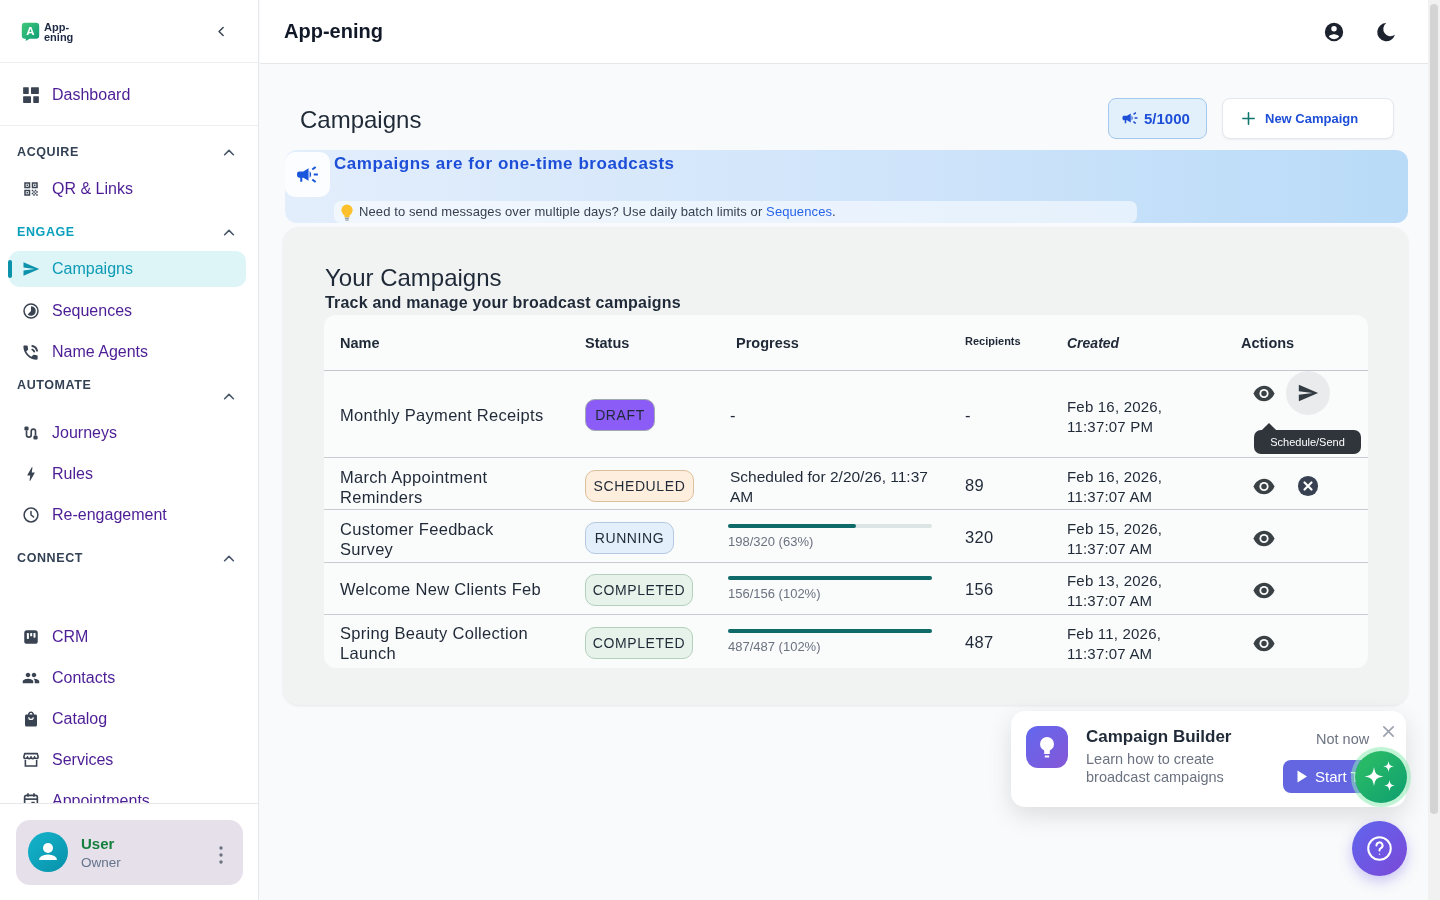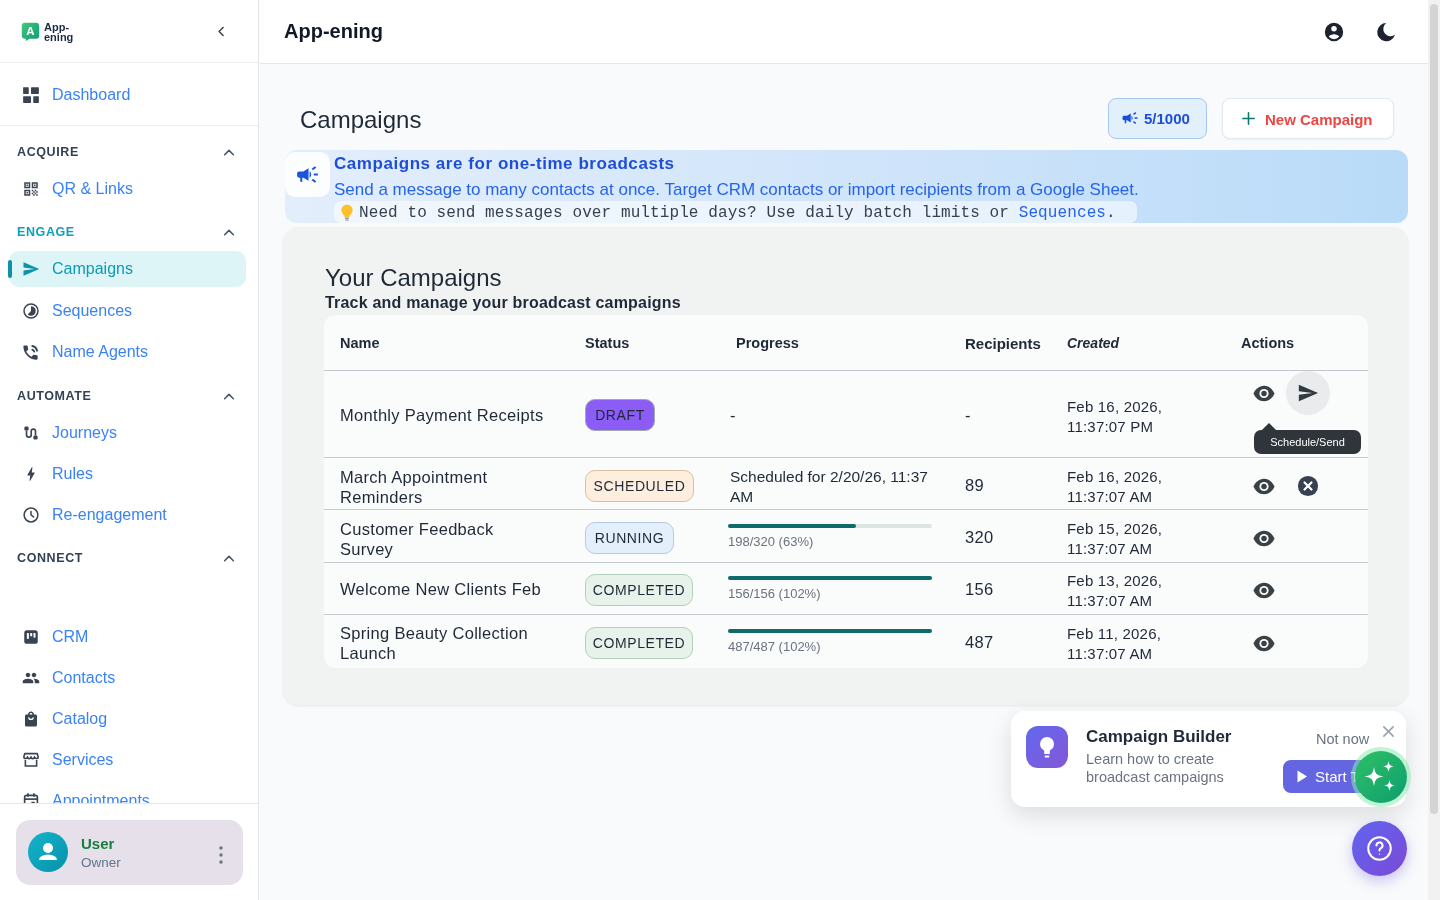--- a/index.html
+++ b/index.html
@@ -3,21 +3,21 @@
 <meta charset="utf-8">
 <style>
   * { margin:0; padding:0; box-sizing:border-box; }
   html,body { width:1440px; height:900px; overflow:hidden; font-family:"Liberation Sans",sans-serif; background:#f9fafb; }
   .abs { position:absolute; }
   
   #sidebar { position:absolute; left:0; top:0; width:259px; height:900px; background:#ffffff; border-right:1px solid #e5e7eb; }
   #sb-head { position:absolute; left:0; top:0; width:100%; height:63px; border-bottom:1px solid #eceef1; }
   .sb-item { position:absolute; left:0; width:259px; height:36px; display:flex; align-items:center; }
   .sb-item .ic { position:absolute; left:22px; width:18px; height:18px; }
-  .sb-item .lbl { position:absolute; left:52px; font-size:16px; color:#3b82f6; }
+  .sb-item .lbl { position:absolute; left:52px; font-size:16px; color:#4c1d95; }
   .sb-sec { position:absolute; left:17px; font-size:12.5px; font-weight:bold; letter-spacing:.6px; color:#334155; }
   .sb-chev { position:absolute; left:222px; width:14px; height:14px; }
   
   #topbar { position:absolute; left:260px; top:0; width:1180px; height:64px; background:#fff; border-bottom:1px solid #e5e7eb; }
   
   .badge { position:absolute; height:32px; border-radius:10px; font-size:14px; letter-spacing:.6px; color:#1f2937; display:flex; align-items:center; justify-content:center; border:1.5px solid; }
   
   .cell { position:absolute; font-size:16.5px; letter-spacing:.3px; color:#1f2937; }
   .created { position:absolute; font-size:15px; letter-spacing:.2px; color:#1f2937; line-height:20px; }
   .pbar { position:absolute; height:4px; border-radius:2px; background:#dde5e4; width:204px; }
@@ -93,21 +93,21 @@
 
   <div class="sb-item" style="top:334px">
     <svg class="ic" style="width:19px;height:19px;left:21px" viewBox="0 0 24 24" fill="#3a4352">
         <path d="M6.62 10.79c1.44 2.83 3.76 5.14 6.59 6.59l2.2-2.2c.27-.27.67-.36 1.02-.24 1.12.37 2.33.57 3.57.57.55 0 1 .45 1 1V20c0 .55-.45 1-1 1-9.39 0-17-7.61-17-17 0-.55.45-1 1-1h3.5c.55 0 1 .45 1 1 0 1.25.2 2.45.57 3.57.11.35.03.74-.25 1.02l-2.2 2.2z"></path>
         <path d="M14.3 3.8 a7.4 7.4 0 0 1 5.9 5.9" fill="none" stroke="#3a4352" stroke-width="2.5" stroke-linecap="round"></path>
         <path d="M14.3 8.4 a3.4 3.4 0 0 1 2.3 2.3" fill="none" stroke="#3a4352" stroke-width="2.5" stroke-linecap="round"></path>
       </svg>
     <span class="lbl">Name Agents</span>
   </div>
 
-  <div class="sb-sec" style="top:389px">AUTOMATE</div>
+  <div class="sb-sec" style="top:378px">AUTOMATE</div>
   <svg class="sb-chev" style="top:390px" viewBox="0 0 16 16">
       <path d="M3 10 L8 5 L13 10" fill="none" stroke="#475569" stroke-width="1.8" stroke-linecap="round" stroke-linejoin="round"></path>
     </svg>
 
   <div class="sb-item" style="top:415px">
     <svg class="ic" viewBox="0 0 24 24">
         <rect x="3.2" y="3.2" width="5.6" height="5.6" rx="1.8" fill="#3a4352"></rect>
         <path d="M6 8.8 V14.3 A3.15 3.15 0 0 0 12.3 14.3 V9.6 A2.85 2.85 0 0 1 18 9.6 V15.2" fill="none" stroke="#3a4352" stroke-width="2.2"></path>
         <rect x="15.2" y="15.2" width="5.6" height="5.6" rx="1.8" fill="#3a4352"></rect>
       </svg>
@@ -219,48 +219,47 @@
   <div class="abs" style="left:848px;top:34px;width:99px;height:41px;background:#e2f0fc;border:1px solid #a5c8ee;border-radius:8px;"></div>
   <svg class="abs" style="left:861px;top:45px" width="18" height="18" viewBox="0 0 24 24" fill="#1d4ed8">
       <path d="M18 11v2h4v-2h-4zm-2 6.61c.96.71 2.21 1.65 3.2 2.39.4-.53.8-1.07 1.2-1.6-.99-.74-2.24-1.68-3.2-2.4-.4.54-.8 1.08-1.2 1.61zM20.4 5.6c-.4-.53-.8-1.07-1.2-1.6-.99.74-2.24 1.68-3.2 2.4.4.53.8 1.07 1.2 1.6.96-.72 2.21-1.65 3.2-2.4zM4 9c-1.1 0-2 .9-2 2v2c0 1.1.9 2 2 2h1v4h2v-4h1l5 3V6L8 9H4zm11.5 3c0-1.33-.58-2.53-1.5-3.35v6.69c.92-.81 1.5-2.01 1.5-3.34z"></path>
     </svg>
   <div class="abs" style="left:884px;top:46px;font-size:15px;font-weight:bold;color:#1d4ed8;">5/1000</div>
 
   <div class="abs" style="left:962px;top:34px;width:172px;height:41px;background:#fff;border:1px solid #e2e8f0;border-radius:8px;box-shadow:0 1px 2px rgba(0,0,0,.05);"></div>
   <svg class="abs" style="left:980px;top:46px" width="17" height="17" viewBox="0 0 24 24">
       <path d="M12 4v16M4 12h16" stroke="#0f766e" stroke-width="2.2" stroke-linecap="round"></path>
     </svg>
-  <div class="abs" style="left:1005px;top:47px;font-size:15px;font-weight:bold;color:#ef4444;text-align:center;">New Campaign</div>
+  <div class="abs" style="left:1005px;top:47px;font-size:13px;font-weight:bold;color:#1d4ed8;text-align:center;">New Campaign</div>
 
   <div class="abs" style="left:25px;top:86px;width:1123px;height:73px;background:linear-gradient(90deg,#e3eefc 0%,#cfe4fa 55%,#b9dbf8 100%);border-radius:12px;"></div>
   <div class="abs" style="left:25px;top:88px;width:45px;height:45px;background:#fcfdff;border-radius:10px;"></div>
   <svg class="abs" style="left:35px;top:98px" width="25" height="25" viewBox="0 0 24 24" fill="#1a56db">
       <path d="M18 11v2h4v-2h-4zm-2 6.61c.96.71 2.21 1.65 3.2 2.39.4-.53.8-1.07 1.2-1.6-.99-.74-2.24-1.68-3.2-2.4-.4.54-.8 1.08-1.2 1.61zM20.4 5.6c-.4-.53-.8-1.07-1.2-1.6-.99.74-2.24 1.68-3.2 2.4.4.53.8 1.07 1.2 1.6.96-.72 2.21-1.65 3.2-2.4zM4 9c-1.1 0-2 .9-2 2v2c0 1.1.9 2 2 2h1v4h2v-4h1l5 3V6L8 9H4zm11.5 3c0-1.33-.58-2.53-1.5-3.35v6.69c.92-.81 1.5-2.01 1.5-3.34z"></path>
     </svg>
   <div class="abs" style="left:74px;top:90px;font-size:17px;letter-spacing:.55px;font-weight:bold;color:#1d4ed8;">Campaigns are for one-time broadcasts</div>
-  <div class="abs" style="left:74px;top:116px;font-size:17px;color:#2563eb;">Send a message to many contacts at once. Target CRM contacts or import recipients from a Google Sheet.</div>
   <div class="abs" style="left:74px;top:137px;width:803px;height:22px;background:rgba(255,255,255,.55);border-radius:7px;"></div>
   <svg class="abs" style="left:80px;top:140px" width="14" height="17" viewBox="0 0 14 17">
       <circle cx="7" cy="6.2" r="5.6" fill="#fcc02c"></circle>
       <path d="M4.4 10.5 h5.2 v2.8 h-5.2 z" fill="#fcc02c"></path>
       <rect x="4.9" y="13.6" width="4.2" height="1.6" rx="0.8" fill="#9aa3ad"></rect>
       <rect x="5.2" y="15.4" width="3.6" height="1.4" rx="0.7" fill="#9aa3ad"></rect>
     </svg>
-  <div class="abs" style="left:99px;top:140px;font-size:16px;letter-spacing:.1px;color:#374151;font-family:Liberation Mono, monospace;">Need to send messages over multiple days? Use daily batch limits or <span style="color:#2563eb">Sequences</span>.</div>
+  <div class="abs" style="left:99px;top:140px;font-size:13px;letter-spacing:.1px;color:#374151;">Need to send messages over multiple days? Use daily batch limits or <span style="color:#2563eb">Sequences</span>.</div>
 
   <div class="abs" style="left:23px;top:163px;width:1125px;height:478px;background:#f1f3f3;border-radius:16px;box-shadow:0 1px 3px rgba(0,0,0,.08);"></div>
   <div class="abs" style="left:65px;top:200px;font-size:24px;font-weight:500;color:#1f2937;">Your Campaigns</div>
   <div class="abs" style="left:65px;top:230px;font-size:16px;letter-spacing:.2px;font-weight:bold;color:#1f2937;">Track and manage your broadcast campaigns</div>
 
   <div id="table" class="abs" style="left:64px;top:251px;width:1044px;height:353px;background:#fafbfb;border-radius:12px;overflow:hidden;">
 
     <div class="cell" style="left:16px;top:20px;font-weight:bold;font-size:14.5px;letter-spacing:0;">Name</div>
     <div class="cell" style="left:261px;top:20px;font-weight:bold;font-size:14.5px;letter-spacing:0;">Status</div>
     <div class="cell" style="left:412px;top:20px;font-weight:bold;font-size:14.5px;letter-spacing:0;">Progress</div>
-    <div class="cell" style="left:641px;top:20px;font-weight:bold;font-size:15px;letter-spacing:0;">Recipients</div>
+    <div class="cell" style="left:641px;top:20px;font-weight:bold;font-size:11px;letter-spacing:0;">Recipients</div>
     <div class="cell" style="left:743px;top:20px;font-weight:bold;font-size:14px;letter-spacing:0;font-style:italic;">Created</div>
     <div class="cell" style="left:917px;top:20px;font-weight:bold;font-size:14.5px;letter-spacing:0;">Actions</div>
     <div class="divline" style="top:55px;background:#c0c7ce"></div>
 
     <div class="cell" style="left:16px;top:91px;">Monthly Payment Receipts</div>
     <div class="badge" style="left:261px;top:84px;width:70px;background:#8b5cf6;border-color:#a0a8b0;">DRAFT</div>
     <div class="cell" style="left:406px;top:91px;">-</div>
     <div class="cell" style="left:641px;top:91px;">-</div>
     <div class="created" style="left:743px;top:82px;">Feb 16, 2026,<br>11:37:07 PM</div>
     <div class="divline" style="top:142px;"></div>

